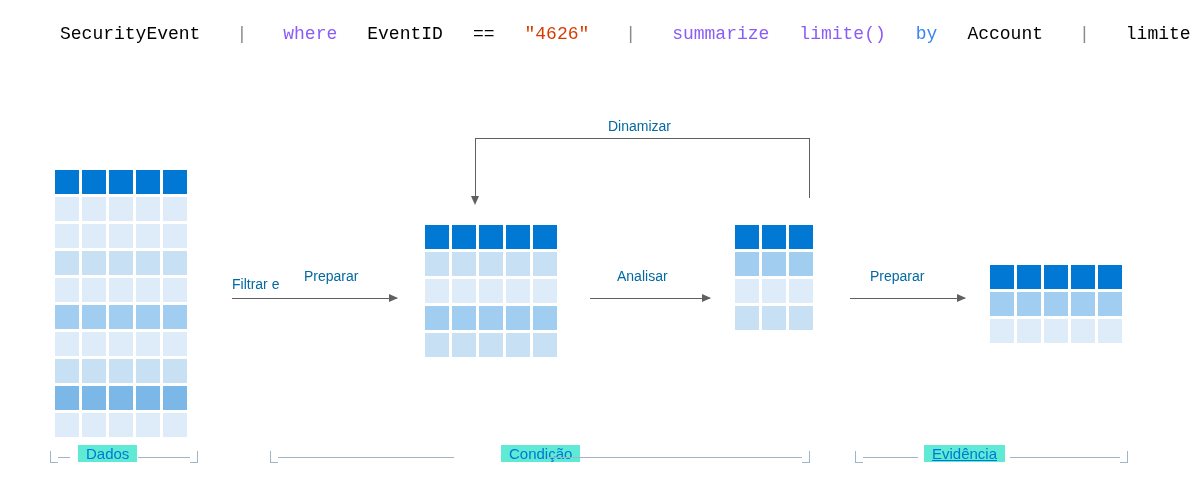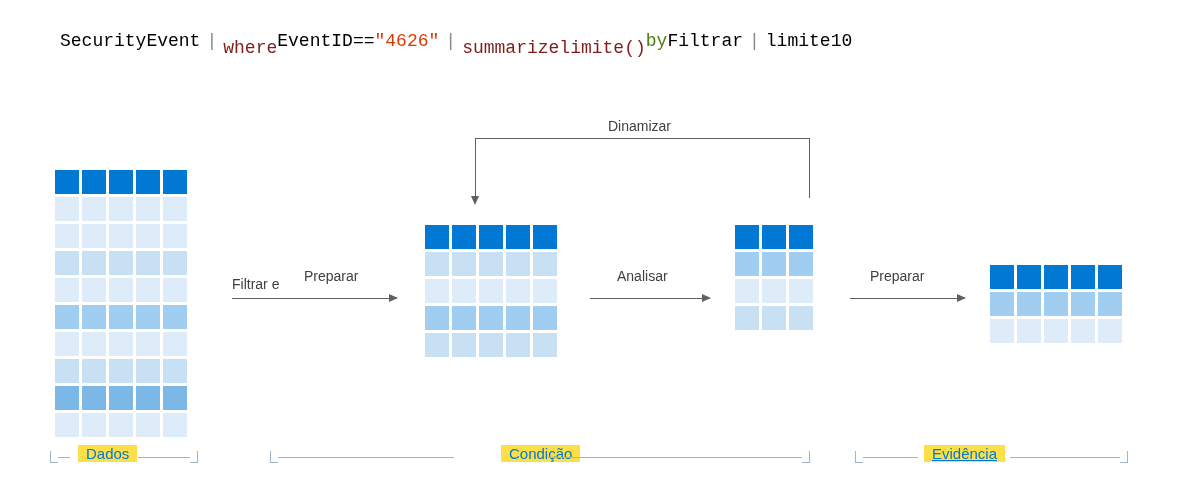--- a/index.html
+++ b/index.html
@@ -14,27 +14,27 @@
   .query-line {
     position: absolute;
     top: 24px;
     left: 60px;
     right: 40px;
     font-family: "Consolas", "Courier New", monospace;
     font-size: 18px;
     color: #000;
     display: flex;
     align-items: center;
-    gap: 0;
+    gap: 30px;
     white-space: nowrap;
   }
   .tok-black { color: #000000; }
-  .tok-gray { color: #7f1d1d; margin-top: 14px; }
+  .tok-gray { color: #8b5cf6; }
   .tok-red { color: #d83b01; }
-  .tok-blue { color: #4d7c0f; }
+  .tok-blue { color: #3b82f6; }
   .pipe { color: #8a8a8a; padding: 0 6px; }
 
   .stage-area {
     position: absolute;
     top: 150px;
     left: 0;
     right: 0;
     height: 280px;
   }
 
@@ -67,21 +67,21 @@
     right: -1px;
     top: -4px;
     width: 0; height: 0;
     border-left: 9px solid #606060;
     border-top: 4.5px solid transparent;
     border-bottom: 4.5px solid transparent;
   }
   .arrow-label {
     position: absolute;
     font-size: 14px;
-    color: #404040;
+    color: #0369a1;
     white-space: nowrap;
   }
 
   
   .din-bracket {
     position: absolute;
     border-top: 1px solid #606060;
     border-left: 1px solid #606060;
     border-right: 1px solid #606060;
   }
@@ -113,39 +113,39 @@
     height: 12px;
     top: 8px;
   }
   .sect-brk-l { border-left: 1px solid #a0b4c8; border-bottom: 1px solid #a0b4c8; }
   .sect-brk-r { border-right: 1px solid #a0b4c8; border-bottom: 1px solid #a0b4c8; }
   .sect-label {
     position: absolute;
     top: 2px;
     font-size: 15px;
     color: #0078d4;
-    background: #fde047;
+    background: #5eead4;
     padding: 0 8px;
   }
 </style>
 </head>
 <body>
 
 <div class="query-line">
   <span class="tok-black">SecurityEvent</span>
   <span class="pipe">|</span>
   <span class="tok-gray">where</span>
   <span class="tok-black">EventID</span>
   <span class="tok-black">==</span>
   <span class="tok-red">"4626"</span>
   <span class="pipe">|</span>
   <span class="tok-gray">summarize</span>
   <span class="tok-gray">limite()</span>
   <span class="tok-blue">by</span>
-  <span class="tok-black">Filtrar</span>
+  <span class="tok-black">Account</span>
   <span class="pipe">|</span>
   <span class="tok-black">limite</span>
   <span class="tok-black">10</span>
 </div>
 
 <div class="stage-area">
 
   <div class="din-bracket" style="left:475px; width:335px; top:-12px; height:60px;"></div>
   <div class="din-arrowhead" style="left:471px; top:46px;"></div>
   <div class="arrow-label" style="left:608px; top:-32px;">Dinamizar</div>

